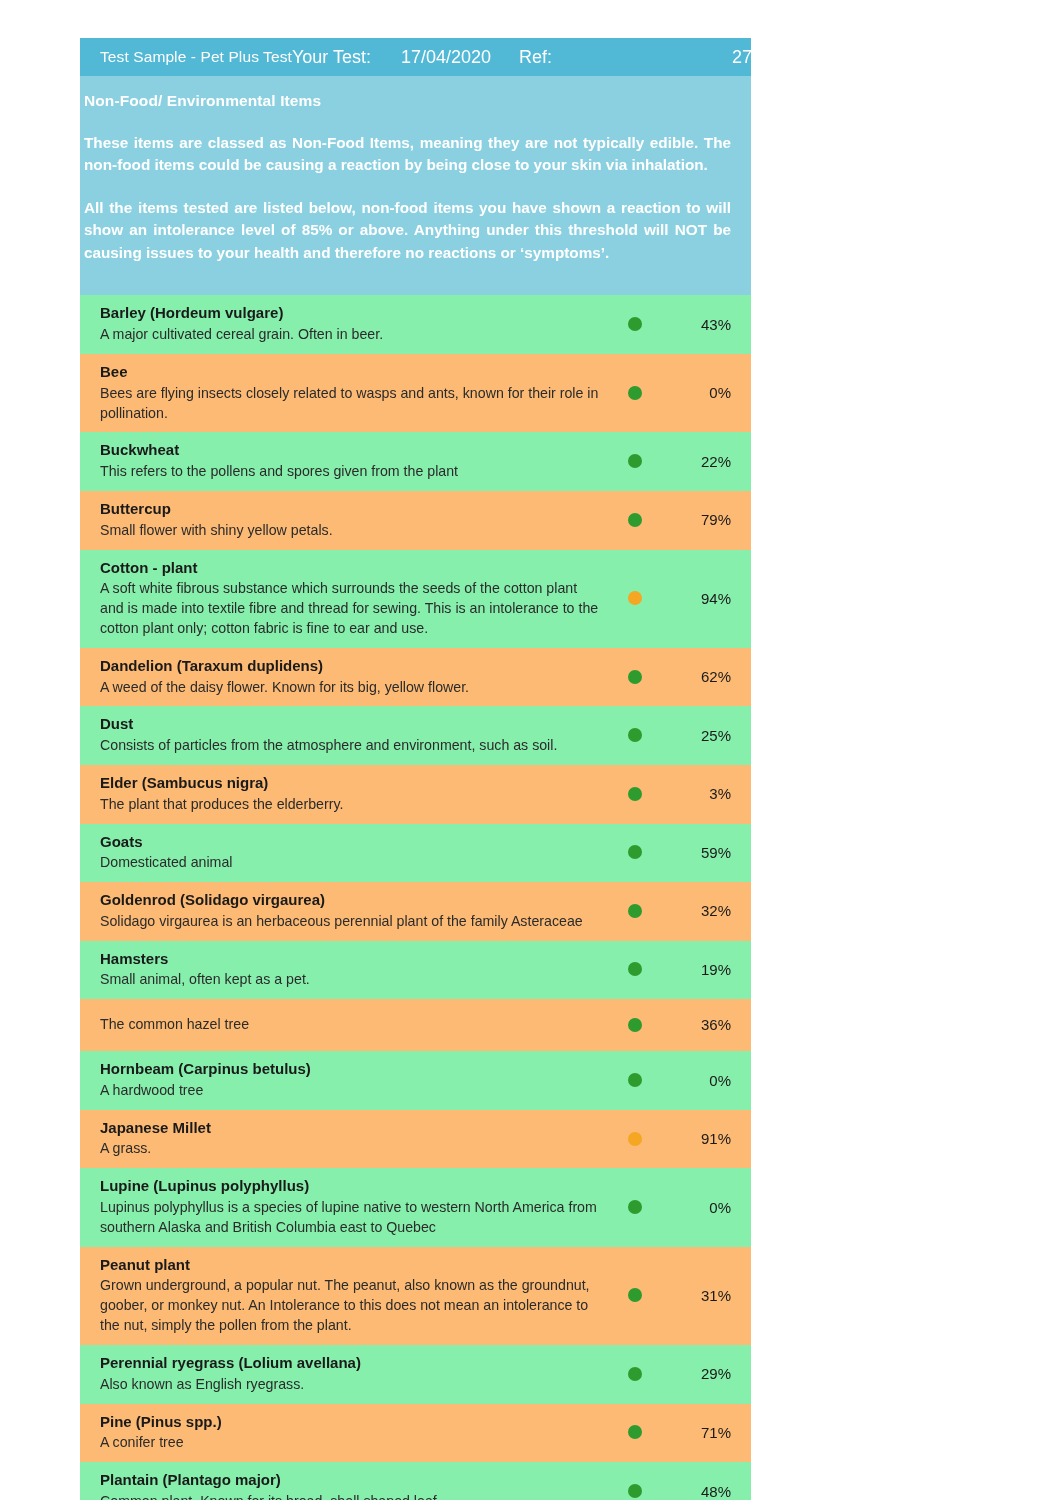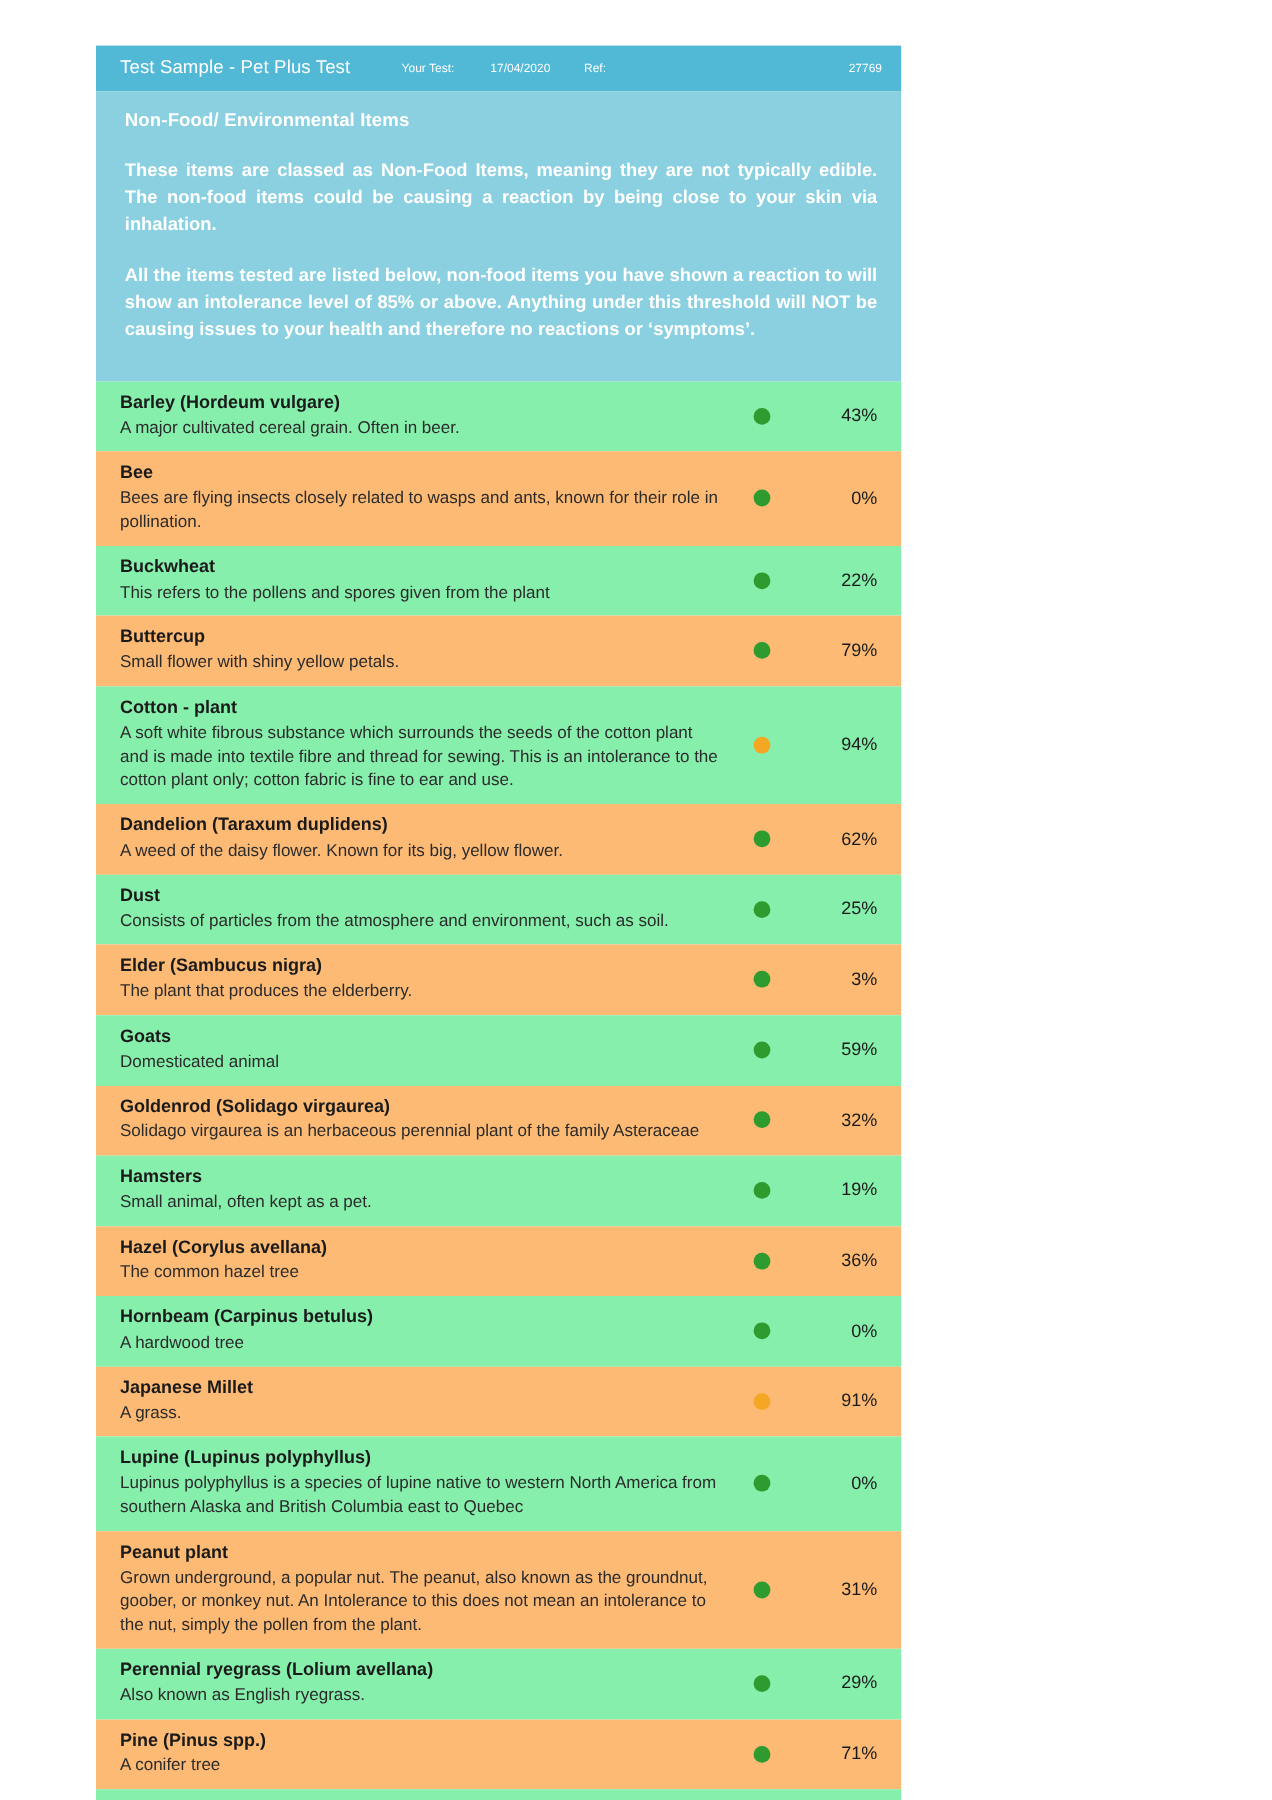--- a/index.html
+++ b/index.html
@@ -35,34 +35,34 @@
   }
   .title-bar .sample-name {
     font-size: 15.5px;
     letter-spacing: 0.1px;
     white-space: nowrap;
   }
   .title-bar .meta {
     margin-left: auto;
     display: flex;
     align-items: center;
-    font-size: 10px;
+    font-size: 18px;
     white-space: nowrap;
     justify-content: center;
   }
   .meta-label-test { margin-right: 30px; }
   .meta-date      { margin-right: 28px; }
   .meta-label-ref { margin-right: 0; }
   .meta-ref       { width: 230px; text-align: right; }
 
   
   .intro {
     background: #8bd0e0;
     color: #ffffff;
-    padding: 16px 20px 22px 24px;
+    padding: 16px 20px 22px 4px;
     box-sizing: border-box;
   }
   .intro-heading {
     font-size: 15.5px;
     font-weight: 600;
     margin: 0 0 22px 0;
     letter-spacing: 0.1px;
   }
   .intro-p {
     font-size: 15.3px;
@@ -255,21 +255,20 @@
           <div class="item-name">Hamsters</div>
           <div class="item-desc">Small animal, often kept as a pet.</div>
         </div>
         <div class="item-dot-cell">
           <span class="dot green"></span>
         </div>
         <div class="item-pct">19%</div>
       </div>
       <div class="item-row plain">
         <div class="item-text">
-          <div class="item-name">Hazel (Corylus avellana)</div>
           <div class="item-desc">The common hazel tree</div>
         </div>
         <div class="item-dot-cell">
           <span class="dot green"></span>
         </div>
         <div class="item-pct">36%</div>
       </div>
       <div class="item-row alt">
         <div class="item-text">
           <div class="item-name">Hornbeam (Carpinus betulus)</div>

